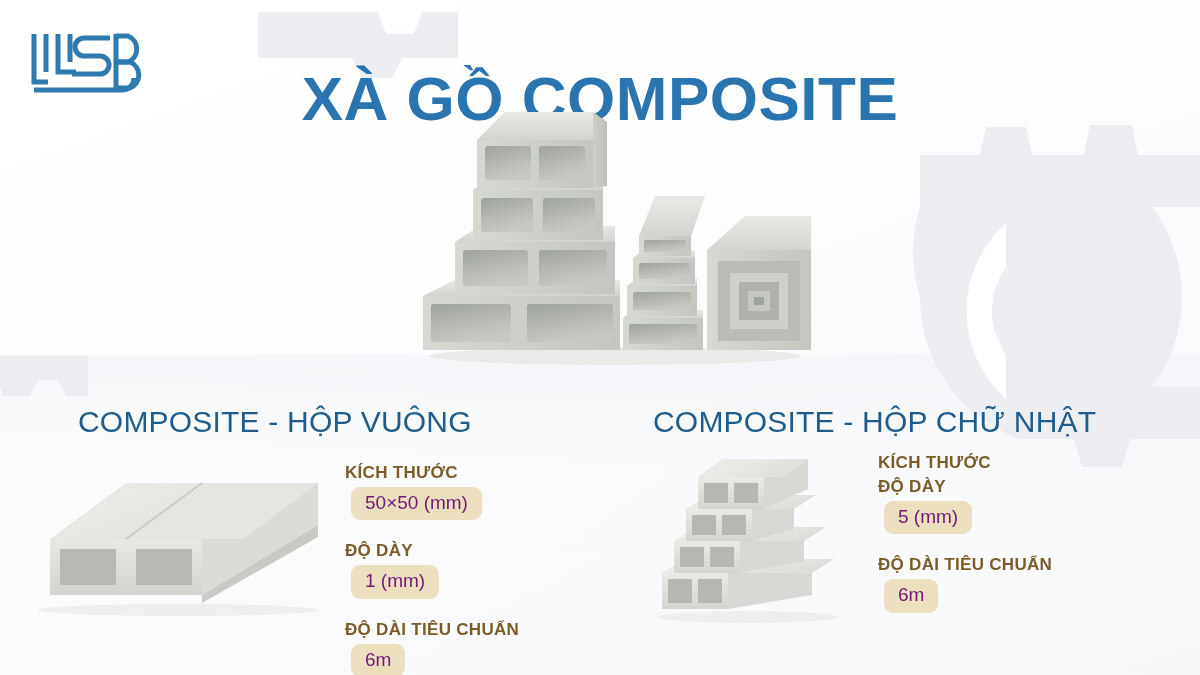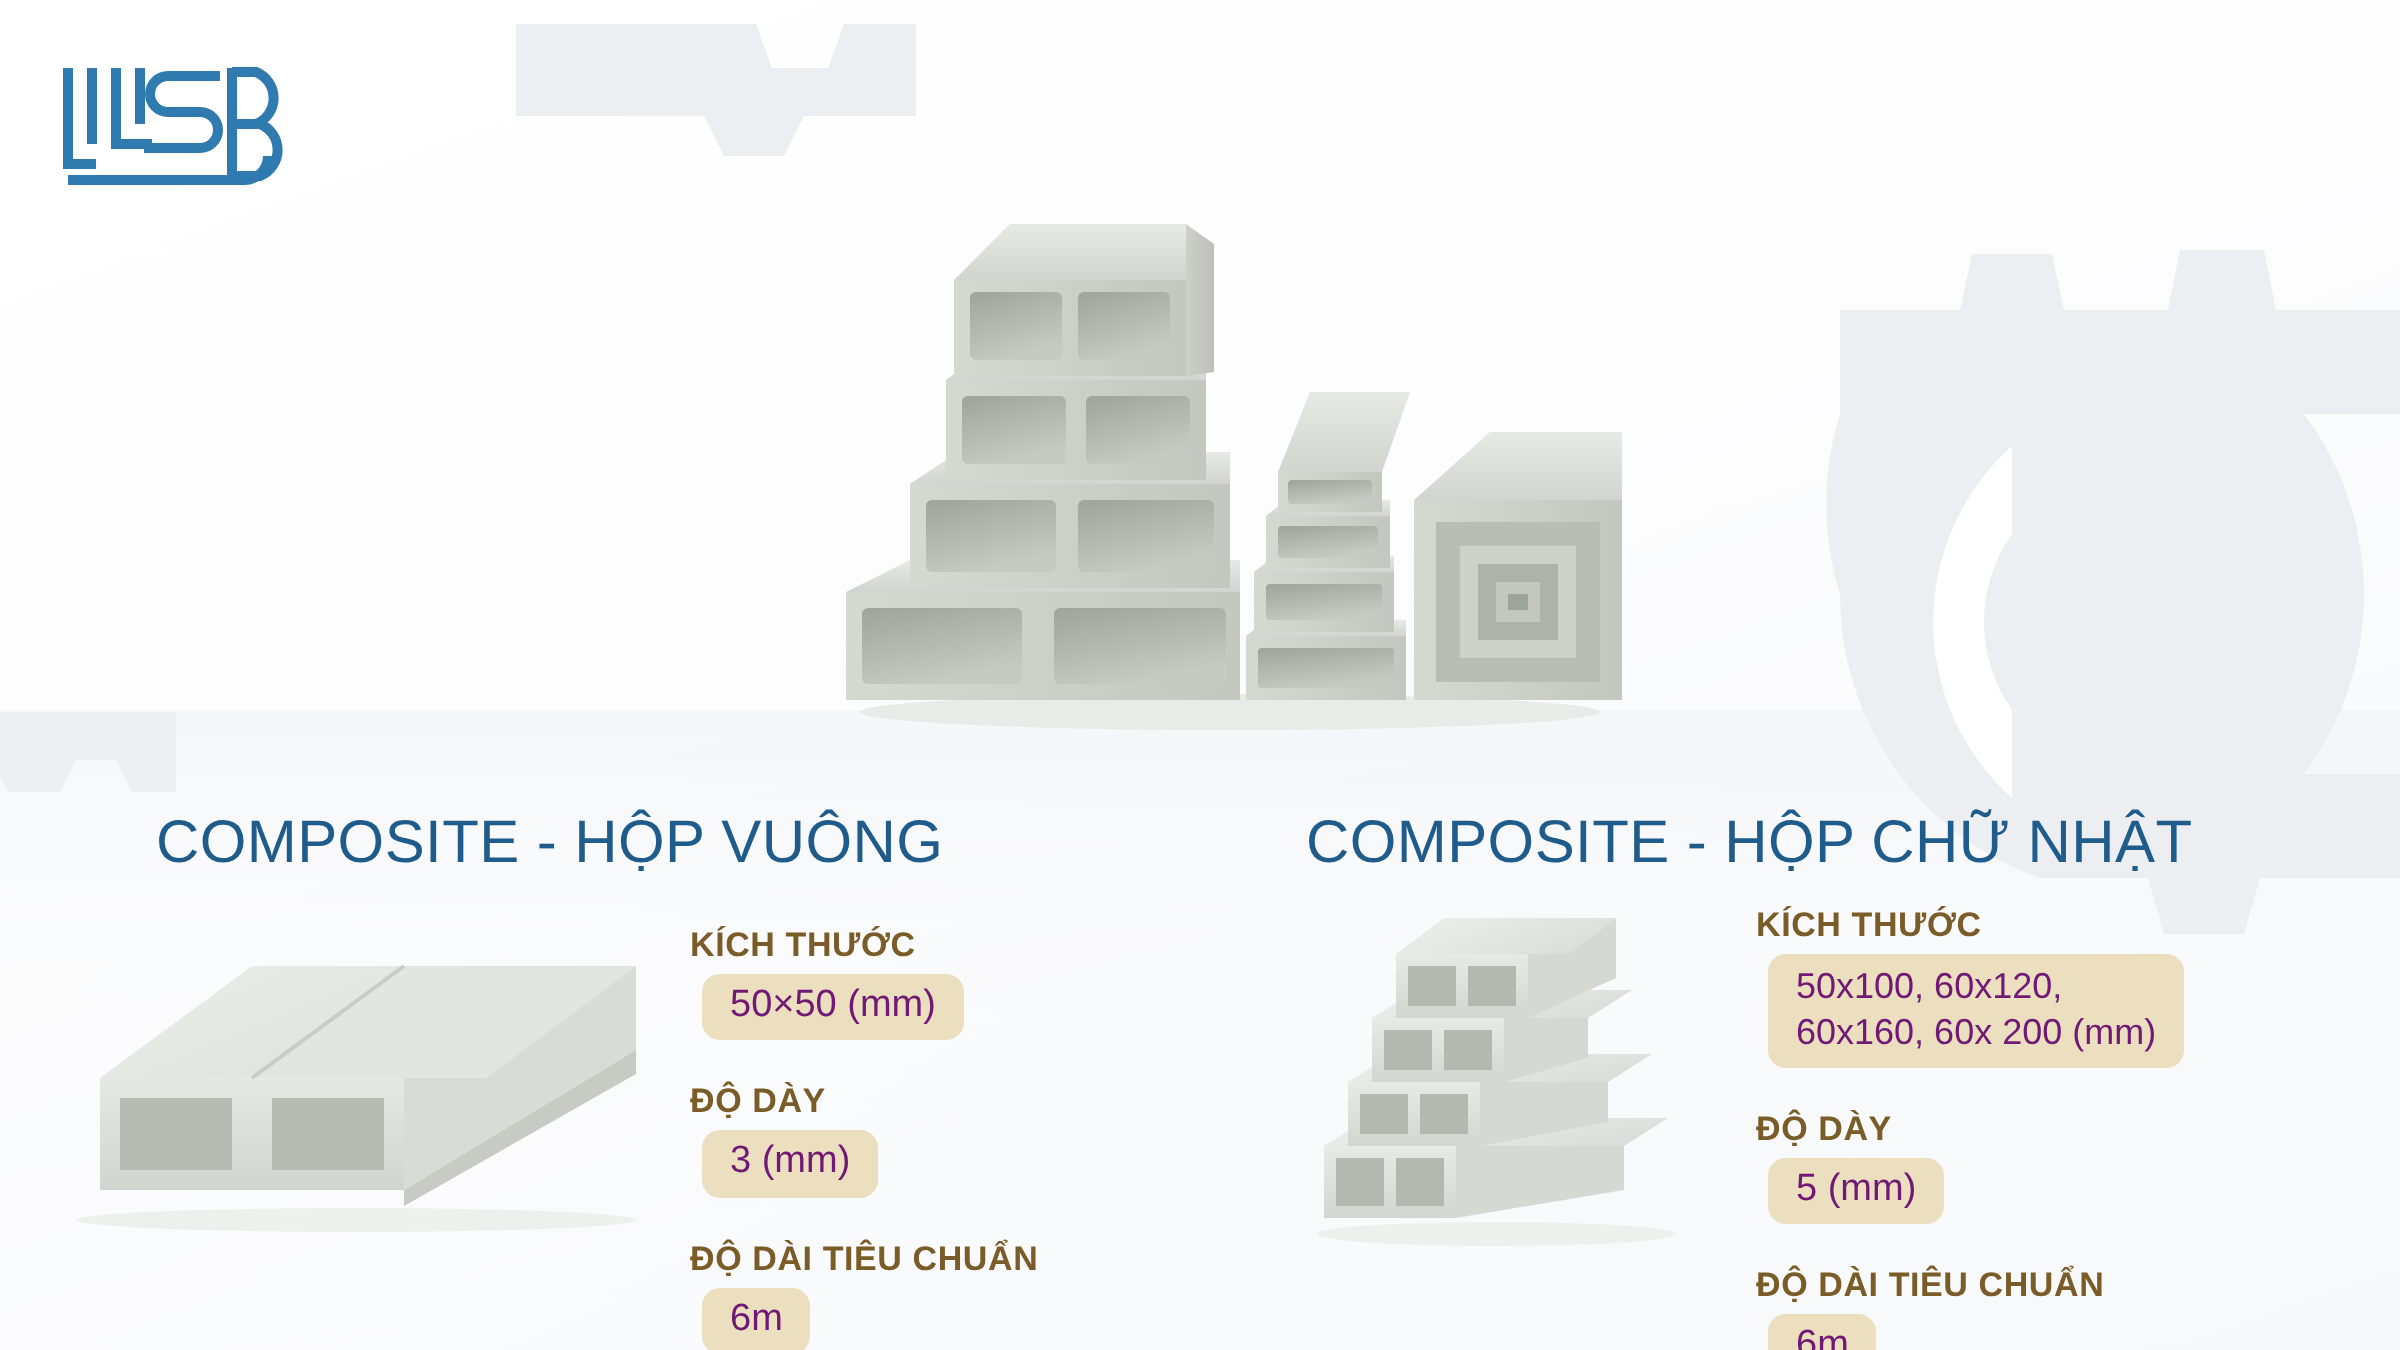--- a/index.html
+++ b/index.html
@@ -120,20 +120,21 @@
 
         <path d="M92 8 v54"></path>
         <path d="M92 10 h12 a14 14 0 0 1 0 26 h-12"></path>
         <path d="M92 36 h14 a14 14 0 0 1 0 26 h-14"></path>
 
         <path d="M10 64 h88 a12 12 0 0 0 12 -12"></path>
       </g>
     </svg>
   </div>
 
+  <h1 class="main-title">XÀ GỒ COMPOSITE</h1>
 
   <div class="hero">
     <svg width="400" height="268" viewBox="0 0 400 268">
       <defs>
         <linearGradient id="gTop" x1="0" y1="0" x2="0" y2="1">
           <stop offset="0" stop-color="#e7e9e4"></stop>
             <stop offset="1" stop-color="#d2d5cf"></stop>
         </linearGradient>
         <linearGradient id="gFace" x1="0" y1="0" x2="1" y2="0">
           <stop offset="0" stop-color="#d6d9d2"></stop>
@@ -243,21 +244,21 @@
       </svg>
     </div>
 
     <div class="specs specs-left">
       <div class="spec-block">
         <div class="spec-label">KÍCH THƯỚC</div>
         <div class="spec-pill">50×50 (mm)</div>
       </div>
       <div class="spec-block">
         <div class="spec-label">ĐỘ DÀY</div>
-        <div class="spec-pill">3 (mm)</div>
+        <div class="spec-pill">1 (mm)</div>
       </div>
       <div class="spec-block">
         <div class="spec-label">ĐỘ DÀI TIÊU CHUẨN</div>
         <div class="spec-pill">6m</div>
       </div>
     </div>
   </div>
 
   <div class="panel panel-right">
     <div class="panel-title">COMPOSITE - HỘP CHỮ NHẬT</div>
@@ -298,22 +299,20 @@
         <path d="M50 32 L50 64 L116 64 L116 32 Z" fill="url(#rcFace)"></path>
         <path d="M56 38 L56 58 L80 58 L80 38 Z" fill="#b4b8b0"></path>
         <path d="M86 38 L86 58 L110 58 L110 38 Z" fill="#b4b8b0"></path>
         <path d="M116 32 L136 32 L160 14 L160 44 L116 64 Z" fill="#d6d9d3"></path>
       </svg>
     </div>
 
     <div class="specs specs-right">
       <div class="spec-block">
         <div class="spec-label">KÍCH THƯỚC</div>
-        <div class="spec-pill multiline">50x100, 60x120,
-60x160, 60x 200 (mm)</div>
       </div>
       <div class="spec-block">
         <div class="spec-label">ĐỘ DÀY</div>
         <div class="spec-pill">5 (mm)</div>
       </div>
       <div class="spec-block">
         <div class="spec-label">ĐỘ DÀI TIÊU CHUẨN</div>
         <div class="spec-pill">6m</div>
       </div>
     </div>

